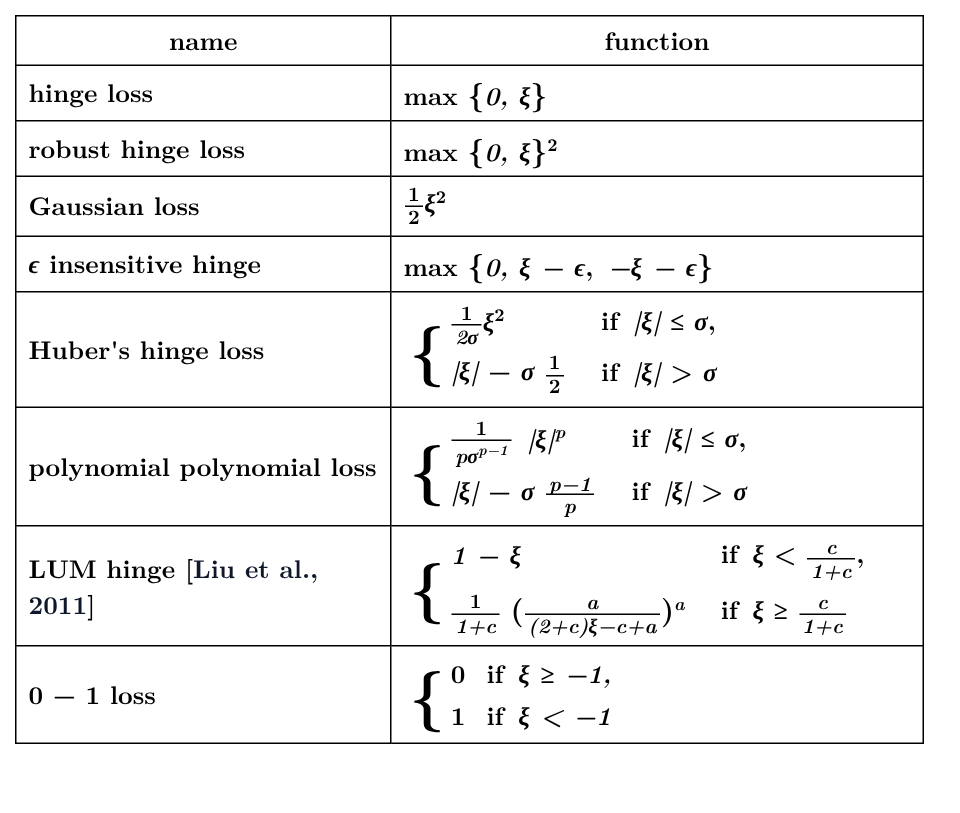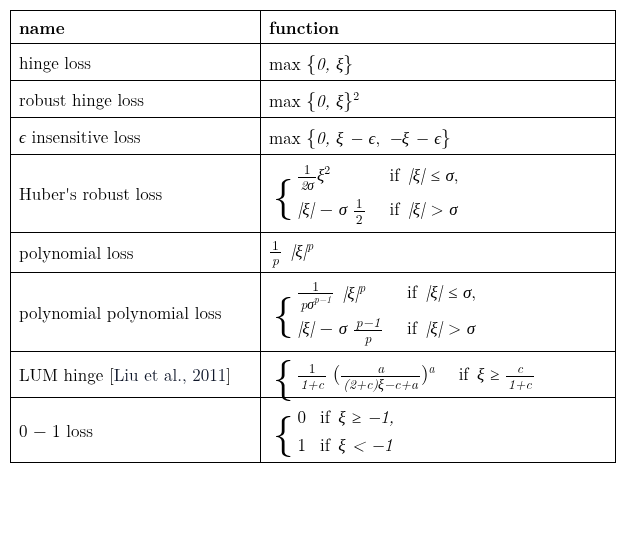--- a/index.html
+++ b/index.html
@@ -16,24 +16,25 @@
     width: 640px;
   }
   table {
     border-collapse: collapse;
   }
   th, td {
     border: 1px solid #000;
     padding: 4px 8px;
     text-align: left;
     vertical-align: middle;
-    font-weight: normal;
+    font-weight: bold;
   }
   th {
     font-weight: bold;
+    text-align: center;
   }
   col.name-col { width: 250px; }
   col.fn-col { width: 355px; }
 
   .cite {
     color: #0f172a;
   }
 
   
   .italic { font-style: italic; }
@@ -122,33 +123,42 @@
 
     <tr>
       <td>robust hinge loss</td>
       <td>
         <span>max</span>
         <span class="lbig">{</span><span class="italic">0, ξ</span><span class="lbig">}</span><span class="sup">2</span>
       </td>
     </tr>
 
 
-
-    <tr>
-      <td>
-        <span class="italic">ϵ</span><span> insensitive loss</span>
+    <tr>
+      <td>Gaussian loss</td>
+      <td>
+        <span class="frac">
+          <span class="num">1</span>
+          <span class="den">2</span>
+        </span><span class="italic">ξ</span><span class="sup">2</span>
+      </td>
+    </tr>
+
+    <tr>
+      <td>
+        <span class="italic">ϵ</span><span> insensitive hinge</span>
       </td>
       <td>
         <span>max</span>
         <span class="lbig">{</span><span class="italic">0, </span><span class="italic">ξ − ϵ</span>,&nbsp;<span class="italic">−ξ − ϵ</span><span class="lbig">}</span>
       </td>
     </tr>
 
     <tr>
-      <td>Huber's robust loss</td>
+      <td>Huber's hinge loss</td>
       <td>
         <div class="brace">
           <div class="brace-inner">
             <div class="brace-sym">{</div>
             <div class="cases">
               <div class="case-row">
                 <span class="case-expr">
                   <span class="frac">
                     <span class="num">1</span>
                     <span class="den italic">2σ</span>
@@ -169,29 +179,20 @@
                 <span class="case-cond">
                   <span>if</span>&nbsp;<span class="italic">|ξ|</span><span> &gt; </span><span class="italic">σ</span>
                 </span>
               </div>
             </div>
           </div>
         </div>
       </td>
     </tr>
 
-    <tr>
-      <td>polynomial loss</td>
-      <td>
-        <span class="frac">
-          <span class="num">1</span>
-          <span class="den italic">p</span>
-        </span>&nbsp;<span class="italic">|ξ|</span><span class="sup italic">p</span>
-      </td>
-    </tr>
 
     <tr>
       <td>polynomial polynomial loss</td>
       <td>
         <div class="brace">
           <div class="brace-inner">
             <div class="brace-sym">{</div>
             <div class="cases">
               <div class="case-row">
                 <span class="case-expr">
@@ -225,20 +226,26 @@
     <tr>
       <td>
         <span>LUM hinge [</span><span class="cite">Liu et al., 2011</span><span>]</span>
       </td>
       <td>
         <div class="brace">
           <div class="brace-inner">
             <div class="brace-sym">{</div>
             <div class="cases">
               <div class="case-row">
+                <span class="case-expr italic">1 − ξ</span>
+                <span class="case-cond">
+                  <span>if</span>&nbsp;<span class="italic">ξ</span><span> &lt; </span><span class="frac"><span class="num italic">c</span><span class="den italic">1+c</span></span>,
+                </span>
+              </div>
+              <div class="case-row">
                 <span class="case-expr">
                   <span class="frac">
                     <span class="num">1</span>
                     <span class="den italic">1+c</span>
                   </span>
                   <span class="lbig">(</span><span class="frac"><span class="num italic">a</span><span class="den italic">(2+c)ξ−c+a</span></span><span class="lbig">)</span><span class="sup italic">a</span>
                 </span>
                 <span class="case-cond">
                   <span>if</span>&nbsp;<span class="italic">ξ</span><span> ≥ </span><span class="frac"><span class="num italic">c</span><span class="den italic">1+c</span></span>
                 </span>

